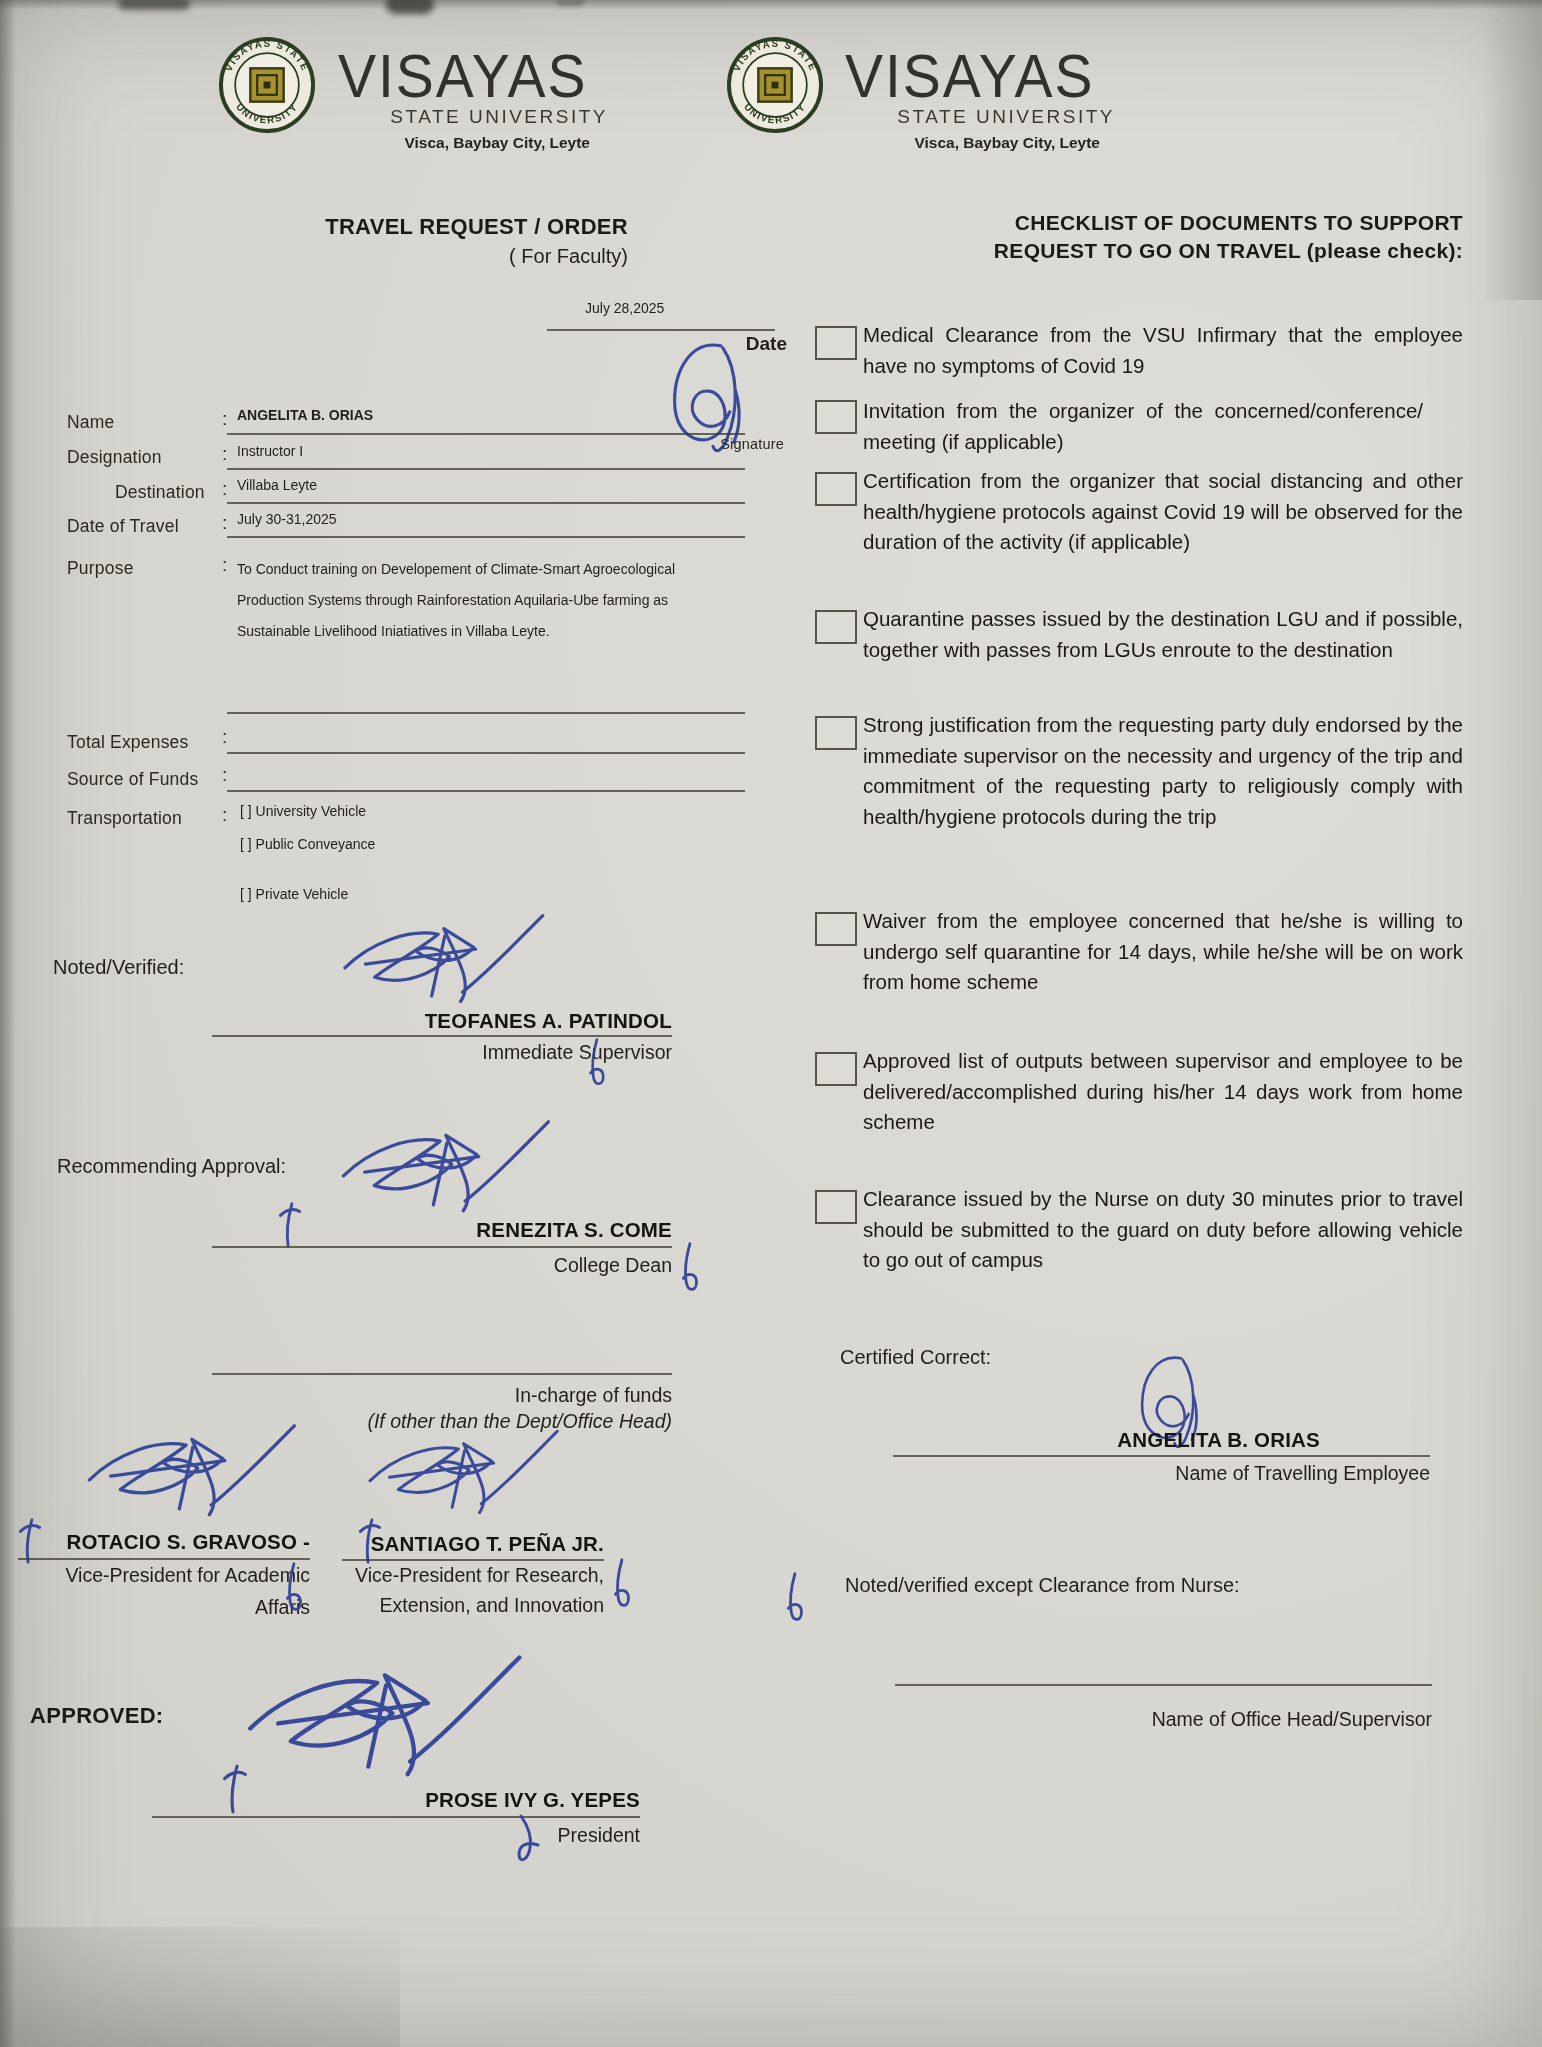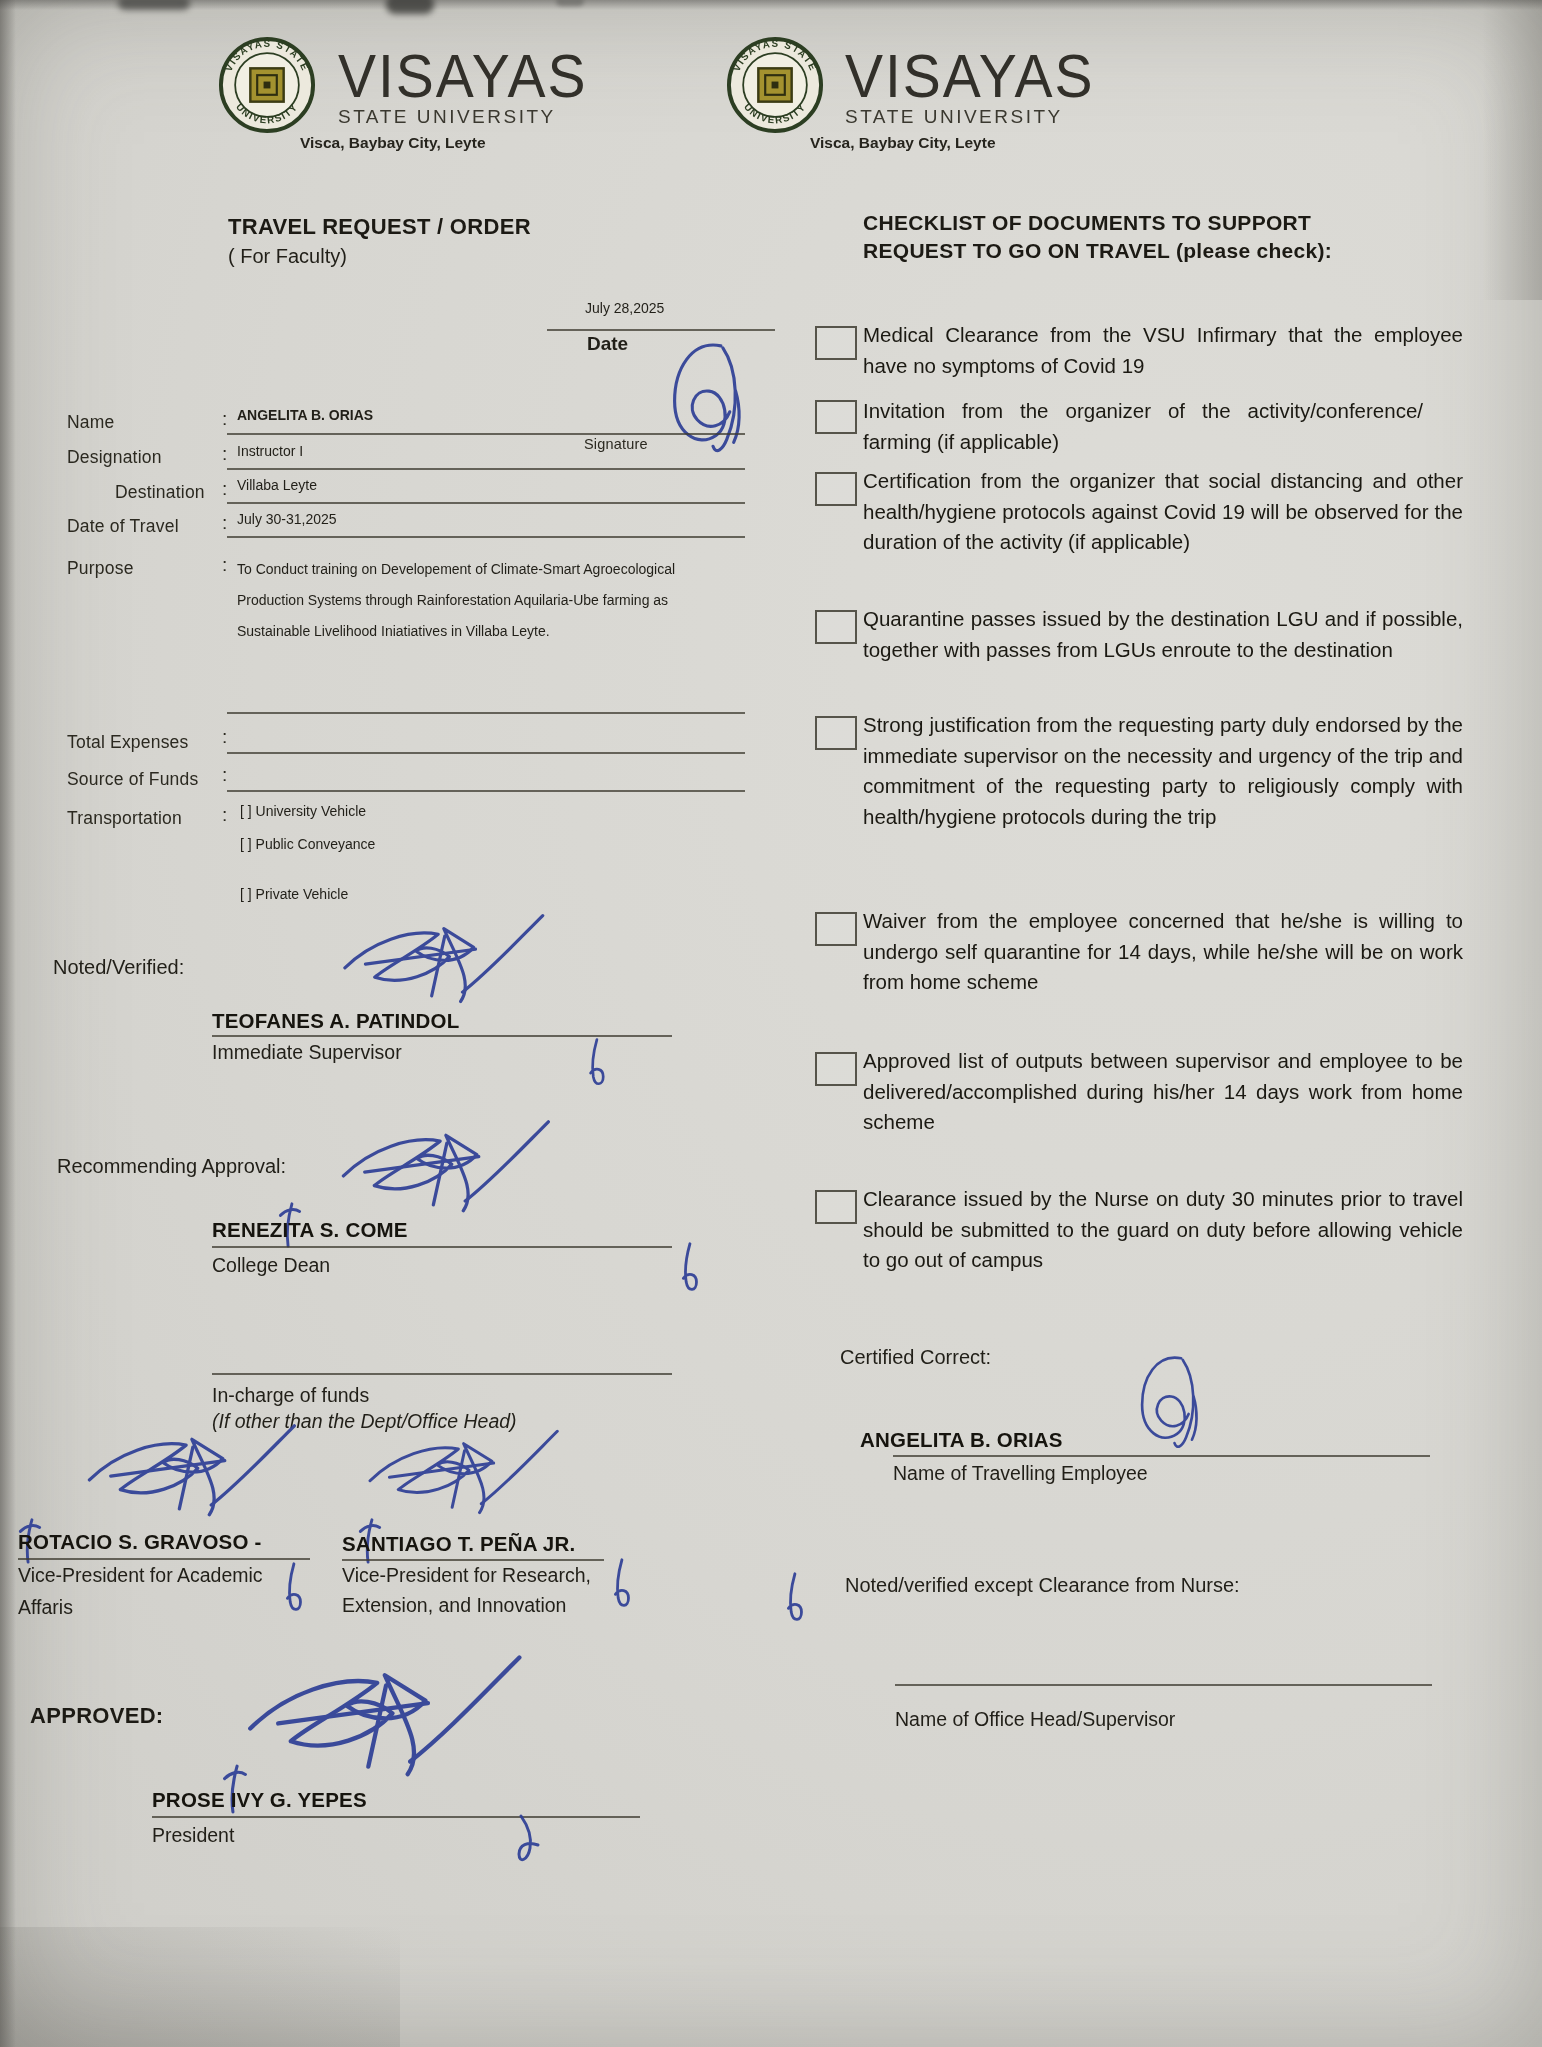--- a/index.html
+++ b/index.html
@@ -10,21 +10,21 @@
     font-family:Liberation Sans, sans-serif;
     color:#25231e;
     box-shadow: inset 0 0 120px rgba(90,88,80,.35);
   }
   .abs{position:absolute;}
   .rule{position:absolute;height:2px;background:rgba(62,59,48,.75);}
   .lbl{position:absolute;font-size:17.5px;color:#2b2920;letter-spacing:.2px;}
   .colon{position:absolute;font-size:19px;color:#2b2920;}
   .val{position:absolute;font-size:14px;color:#211f18;}
   .bold{font-weight:bold;}
-  .ctr{text-align:left;}
+  .ctr{text-align:right;}
   .title{position:absolute;font-weight:bold;font-size:22px;color:#1c1a14;letter-spacing:.3px;}
   .sub{position:absolute;font-size:20px;color:#211f18;}
   .bname{position:absolute;font-weight:bold;font-size:20.5px;color:#16140e;letter-spacing:.2px;}
   .role{position:absolute;font-size:19.5px;color:#211f18;}
   .citem{position:absolute;left:863px;width:600px;font-size:20.5px;line-height:30.6px;
          text-align:justify;color:#1b1912;}
   .cbox{position:absolute;left:815px;width:38px;height:30px;border:2px solid #56544a;background:rgba(255,255,255,.08);}
   .ink{position:absolute;color:var(--ink,#2e3f96);opacity:.92;}
   .ink svg, svg.inksvg{display:block;width:100%;height:100%;}
   .artifact{position:absolute;pointer-events:none;}
@@ -265,21 +265,21 @@
       </svg>
     </div>
 
   <div class="title ctr" style="left:863px;top:239px;width:600px;font-size:21px;">REQUEST TO GO ON TRAVEL (please check):</div>
   <div class="title ctr" style="left:863px;top:211px;width:600px;font-size:21px;">CHECKLIST OF DOCUMENTS TO SUPPORT</div>
 
   <div class="cbox" style="top:326px;"></div>
   <div class="citem" style="top:320px;">Medical Clearance from the VSU Infirmary that the employee have no symptoms of Covid 19</div>
 
   <div class="cbox" style="top:400px;"></div>
-  <div class="citem" style="top:396px;width:560px;">Invitation from the organizer of the activity/conference/ farming (if applicable)</div>
+  <div class="citem" style="top:396px;width:560px;">Invitation from the organizer of the concerned/conference/ meeting (if applicable)</div>
 
   <div class="cbox" style="top:472px;"></div>
   <div class="citem" style="top:466px;">Certification from the organizer that social distancing and other health/hygiene protocols against Covid 19 will be observed for the duration of the activity (if applicable)</div>
 
   <div class="cbox" style="top:610px;"></div>
   <div class="citem" style="top:604px;">Quarantine passes issued by the destination LGU and if possible, together with passes from LGUs enroute to the destination</div>
 
   <div class="cbox" style="top:716px;"></div>
   <div class="citem" style="top:710px;">Strong justification from the requesting party duly endorsed by the immediate supervisor on the necessity and urgency of the trip and commitment of the requesting party to religiously comply with health/hygiene protocols during the trip</div>
 

